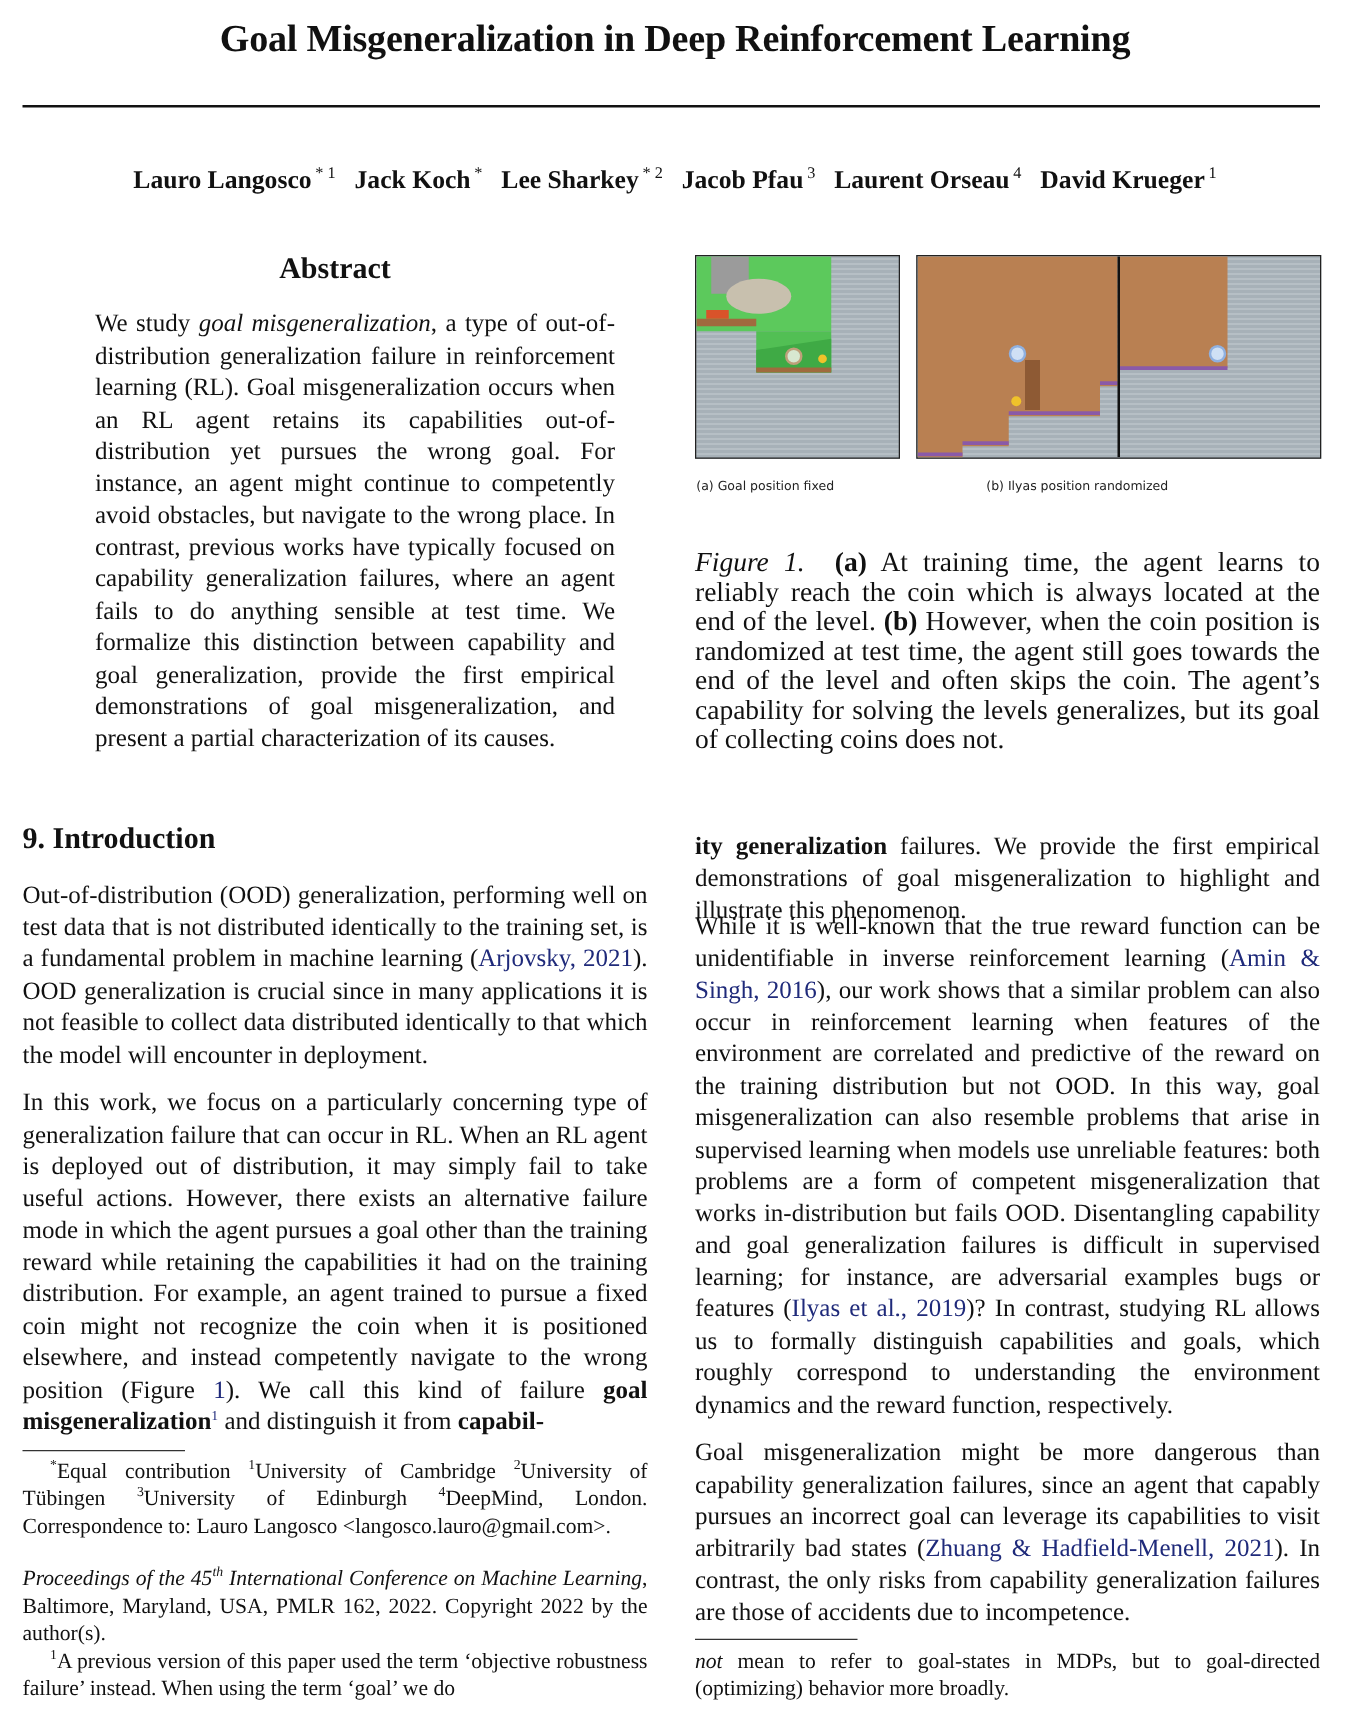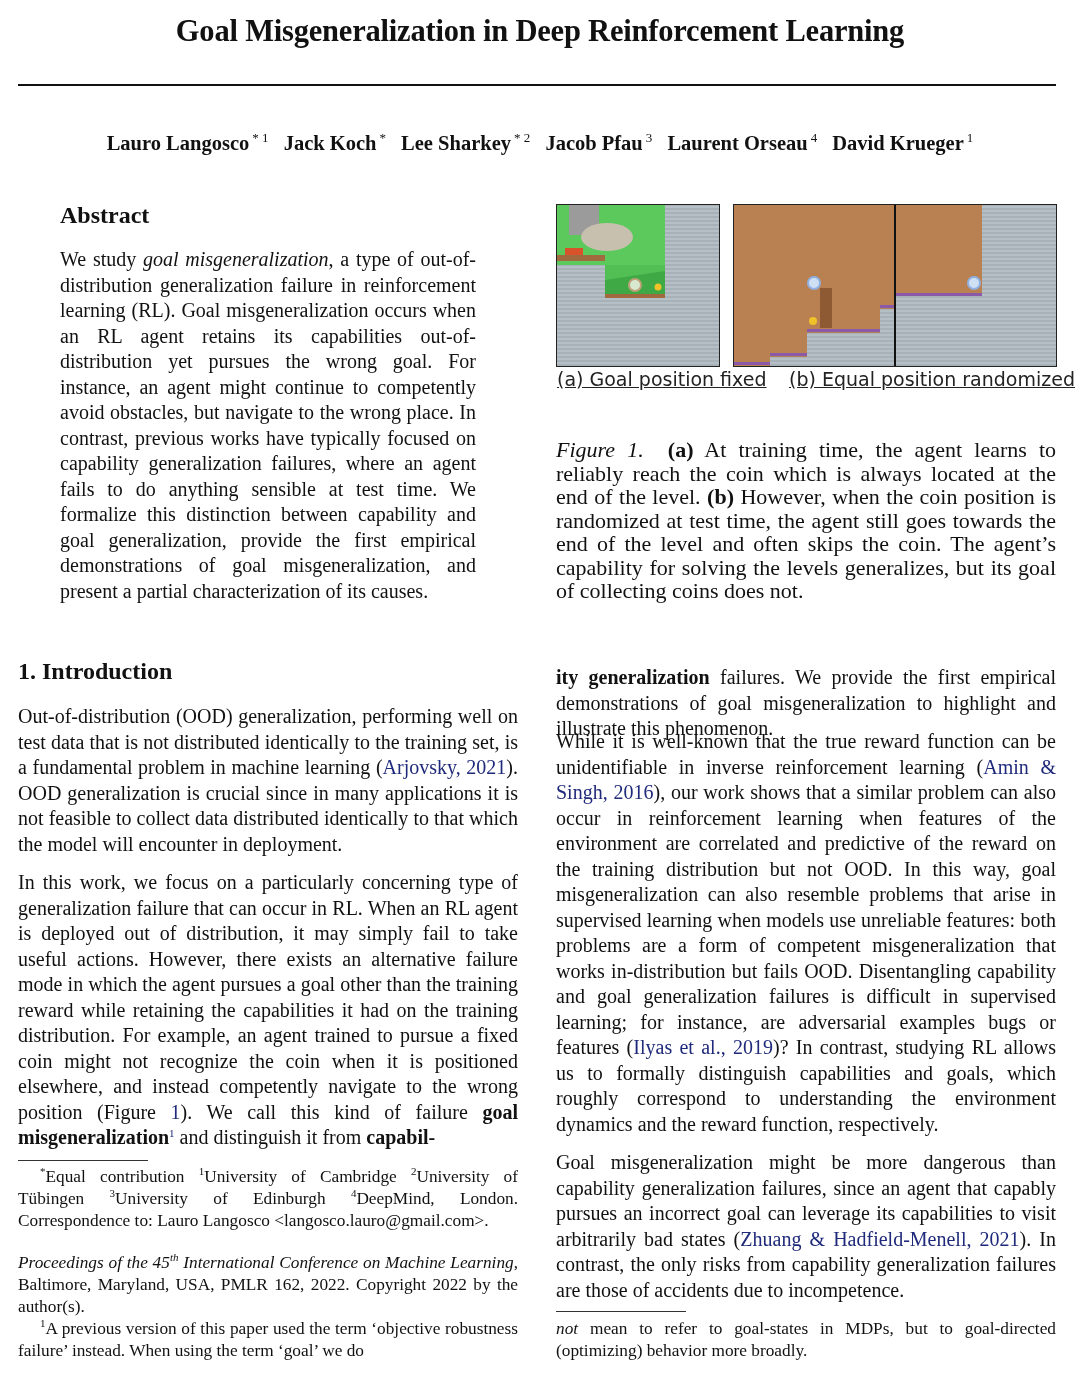--- a/index.html
+++ b/index.html
@@ -12,34 +12,34 @@
     left: 0; width: 1080px; top: 14px; text-align: center;
     font-size: 30.5px; font-weight: bold; letter-spacing: -0.2px;
   }
   .rule { left: 18px; width: 1038px; top: 84px; height: 0; border-top: 2.5px solid #111; }
   .authors {
     left: 0; width: 1080px; top: 130px; text-align: center;
     font-size: 20.5px; font-weight: bold; white-space: nowrap;
   }
   .authors .author { margin: 0 5px; }
   .authors sup { font-weight: normal; font-size: 13px; vertical-align: 8px; margin-left: 3px; }
-  .abstract-title { left: 60px; width: 416px; top: 202px; font-size: 24px; font-weight: bold; }
+  .abstract-title { left: 60px; width: 416px; top: 202px; text-align: center; font-size: 24px; font-weight: bold; }
   .para {
     font-size: 20px; line-height: 25.5px; text-align: justify;
     text-align-last: auto; hyphens: manual;
   }
-  .abstract-body { left: 60px; width: 416px; top: 247px; }
+  .abstract-body { left: 76px; width: 416px; top: 247px; }
   .link { color: #1f2a7a; }
   .b { font-weight: bold; }
   .i { font-style: italic; }
 
   
   .fig-a { left: 556px; top: 204px; width: 162px; height: 161px; border: 1.5px solid #222; overflow: hidden; background: #a9b3ba; }
   .fig-b { left: 733px; top: 204px; width: 322px; height: 161px; border: 1.5px solid #222; overflow: hidden; background: #a9b3ba; }
-  .subcap { font-family: "DejaVu Sans", "Liberation Sans", sans-serif; font-size: 19px; color: #222; top: 368px; white-space: nowrap; text-decoration: underline; }
+  .subcap { font-family: "DejaVu Sans", "Liberation Sans", sans-serif; font-size: 10px; color: #222; top: 384px; white-space: nowrap; }
   .caption { left: 556px; width: 500px; top: 438px; font-size: 22px; line-height: 23.5px; text-align: justify; }
 
   .h1 { left: 18px; top: 658px; font-size: 24px; font-weight: bold; }
   .col-left { left: 18px; width: 500px; }
   .col-right { left: 556px; width: 500px; }
   .fn-rule { height: 0; border-top: 1px solid #333; width: 130px; }
   .fn { font-size: 17.3px; line-height: 22px; text-align: justify; }
   .indent { text-indent: 22px; }
   sup.s { font-size: 11px; vertical-align: 7px; line-height: 0; }
   .tex-pattern {
@@ -90,24 +90,24 @@
     <circle cx="79" cy="116" r="4" fill="#f0c22a"></circle>
 
     <rect x="160" y="0" width="2" height="161" fill="#111"></rect>
 
     <rect x="162" y="0" width="86" height="89" fill="#b98052"></rect>
     <rect x="162" y="88" width="86" height="3" fill="#8a5aa8"></rect>
     <circle cx="240" cy="78" r="6" fill="#cfe0f5" stroke="#8fb0e0" stroke-width="2"></circle>
   </svg>
 </div>
 <div class="abs subcap" style="left:557px;">(a) Goal position fixed</div>
-<div class="abs subcap" style="left:789px;">(b) Equal position randomized</div>
+<div class="abs subcap" style="left:789px;">(b) Ilyas position randomized</div>
 <div class="abs caption"><span class="i">Figure 1.</span>&nbsp; <span class="b">(a)</span><span> At training time, the agent learns to reliably reach the coin which is always located at the end of the level. </span><span class="b">(b)</span><span> However, when the coin position is randomized at test time, the agent still goes towards the end of the level and often skips the coin.  The agent’s capability for solving the levels generalizes, but its goal of collecting coins does not.</span></div>
 
-<div class="abs h1">1. Introduction</div>
+<div class="abs h1">9. Introduction</div>
 
 <div class="abs para col-left" style="top:704px;"><span>Out-of-distribution (OOD) generalization, performing well on test data that is not distributed identically to the training set, is a fundamental problem in machine learning (</span><a class="link">Arjovsky, 2021</a><span>). OOD generalization is crucial since in many applications it is not feasible to collect data distributed identically to that which the model will encounter in deployment.</span></div>
 
 <div class="abs para col-left" style="top:870px;"><span>In this work, we focus on a particularly concerning type of generalization failure that can occur in RL. When an RL agent is deployed out of distribution, it may simply fail to take useful actions.  However, there exists an alternative failure mode in which the agent pursues a goal other than the training reward while retaining the capabilities it had on the training distribution. For example, an agent trained to pursue a fixed coin might not recognize the coin when it is positioned elsewhere, and instead competently navigate to the wrong position (Figure </span><a class="link">1</a><span>). We call this kind of failure </span><span class="b">goal misgeneralization</span><sup class="s link">1</sup><span> and distinguish it from </span><span class="b">capabil-</span></div>
 
 <div class="abs fn-rule" style="left:18px; top:1160px;"></div>
 <div class="abs fn col-left indent" style="top:1166px;"><sup class="s">*</sup><span>Equal contribution  </span><sup class="s">1</sup><span>University of Cambridge </span><sup class="s">2</sup><span>University of Tübingen </span><sup class="s">3</sup><span>University of Edinburgh </span><sup class="s">4</sup><span>DeepMind, London. Correspondence to: Lauro Langosco &lt;langosco.lauro@gmail.com&gt;.</span></div>
 
 <div class="abs fn col-left" style="top:1252px;"><span class="i">Proceedings of the 45</span><sup class="s i">th</sup><span class="i"> International Conference on Machine Learning</span><span>, Baltimore, Maryland, USA, PMLR 162, 2022. Copyright 2022 by the author(s).</span></div>
 

